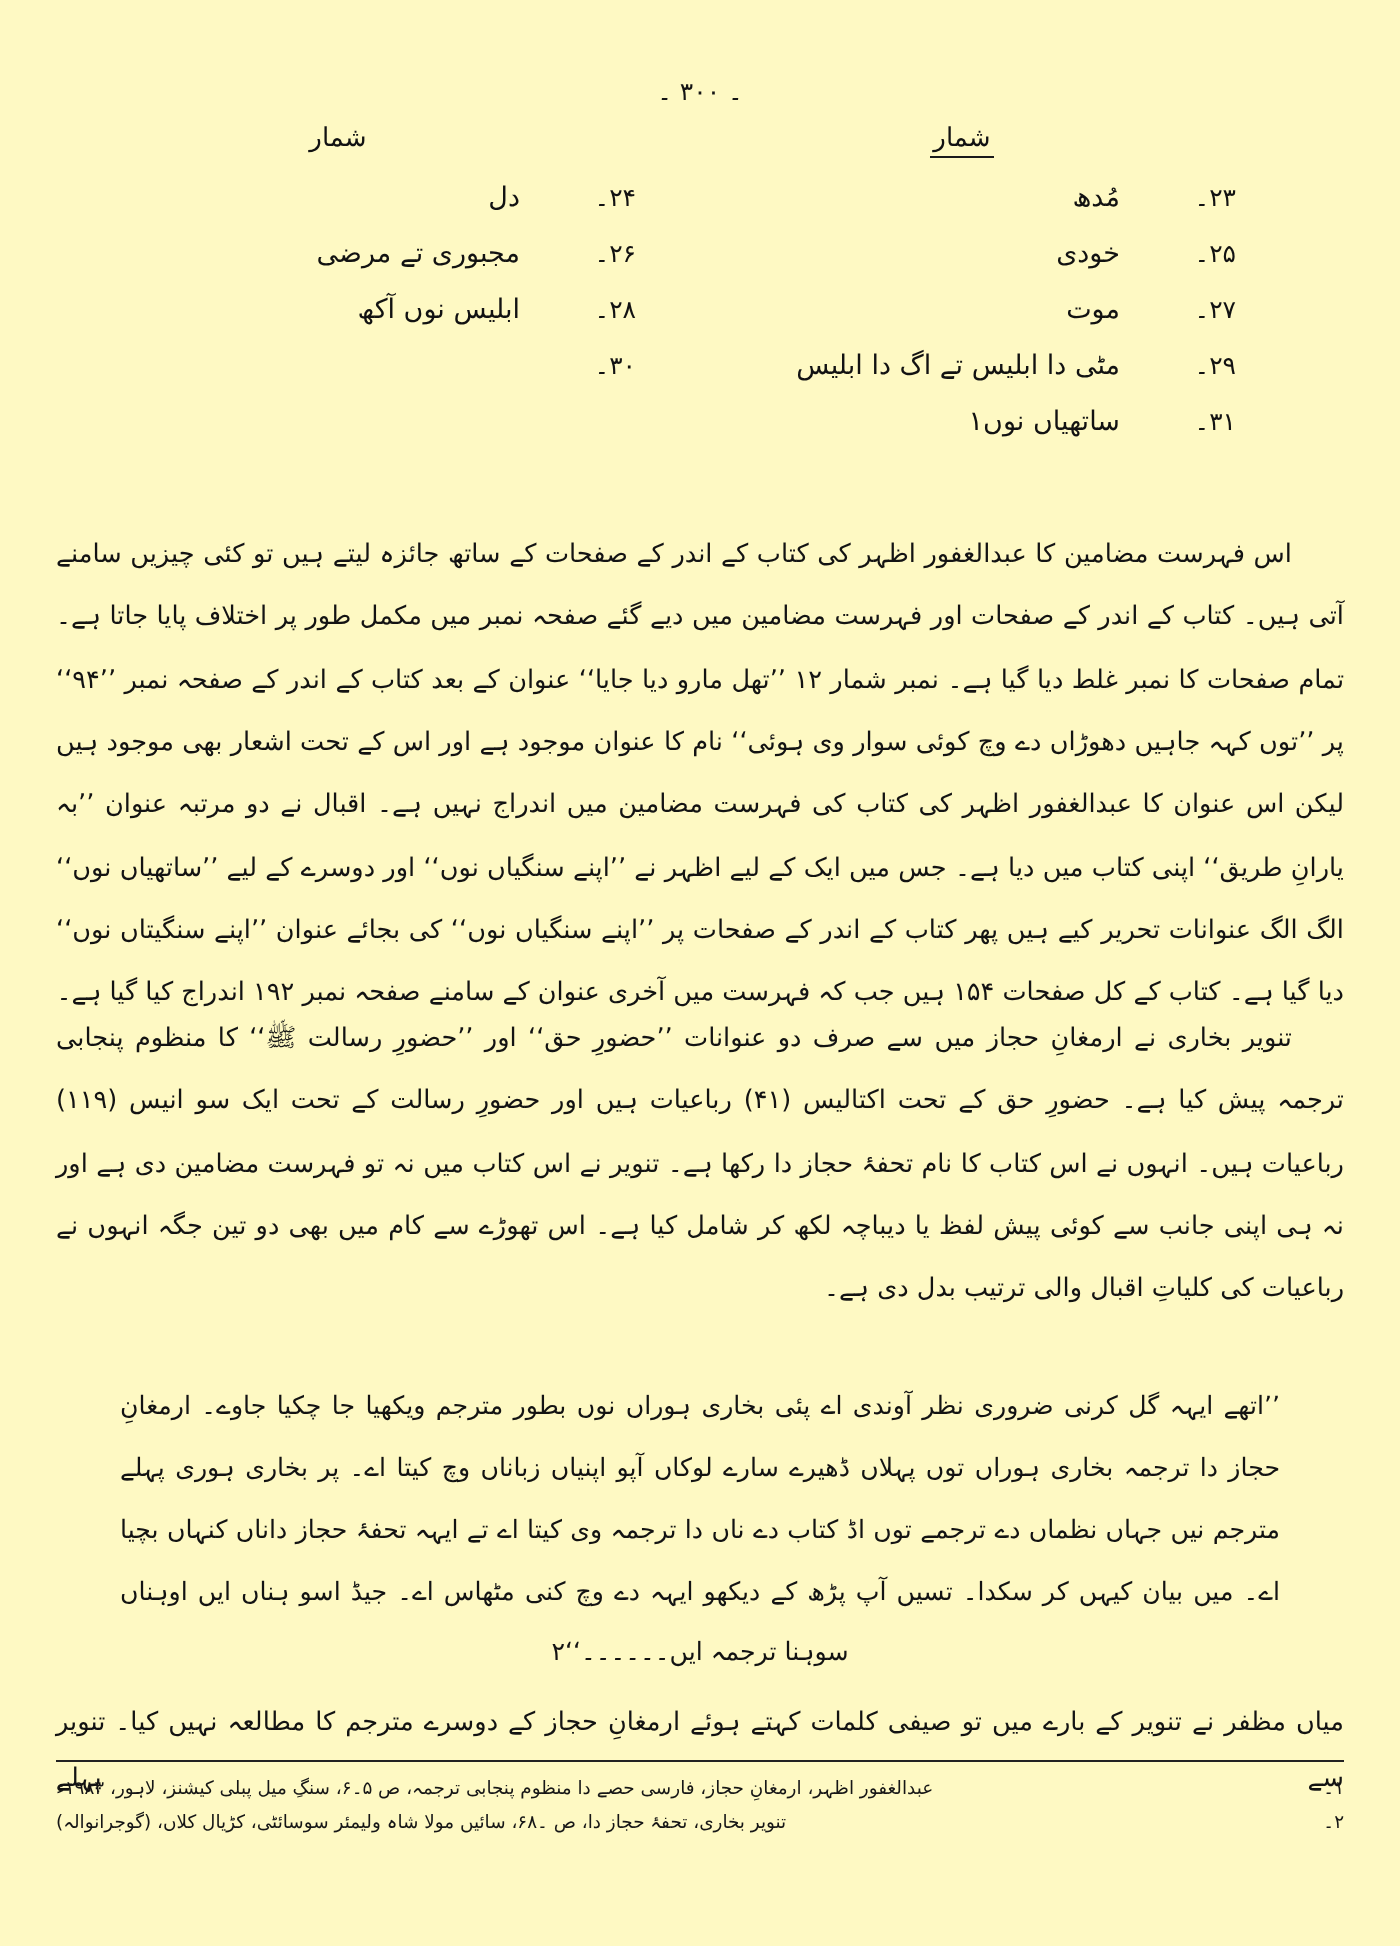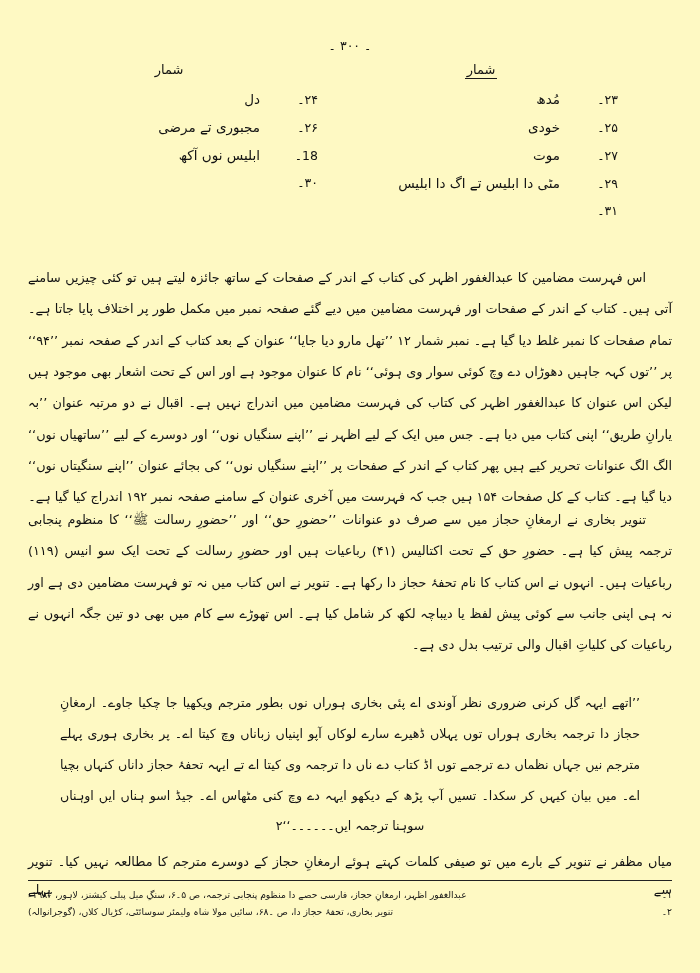--- a/index.html
+++ b/index.html
@@ -261,38 +261,39 @@
           <span class="idx-title">مجبوری تے مرضی</span>
         </div>
       </div>
 
       <div class="index-row">
         <div class="index-cell right-cell">
           <span class="idx-num">۲۷۔</span>
           <span class="idx-title">موت</span>
         </div>
         <div class="index-cell left-cell">
-          <span class="idx-num">18۔</span>
+          <span class="idx-num">۲۸۔</span>
           <span class="idx-title">ابلیس نوں آکھ</span>
         </div>
       </div>
 
       <div class="index-row">
         <div class="index-cell right-cell">
           <span class="idx-num">۲۹۔</span>
           <span class="idx-title">مٹی دا ابلیس تے اگ دا ابلیس</span>
         </div>
         <div class="index-cell left-cell">
           <span class="idx-num">۳۰۔</span>
         </div>
       </div>
 
       <div class="index-row">
         <div class="index-cell right-cell">
           <span class="idx-num">۳۱۔</span>
+          <span class="idx-title">ساتھیاں نوں۱</span>
         </div>
         <div class="index-cell left-cell empty">
           <span class="idx-num"></span>
           <span class="idx-title"></span>
         </div>
       </div>
 
     </div>
   </div>
 

